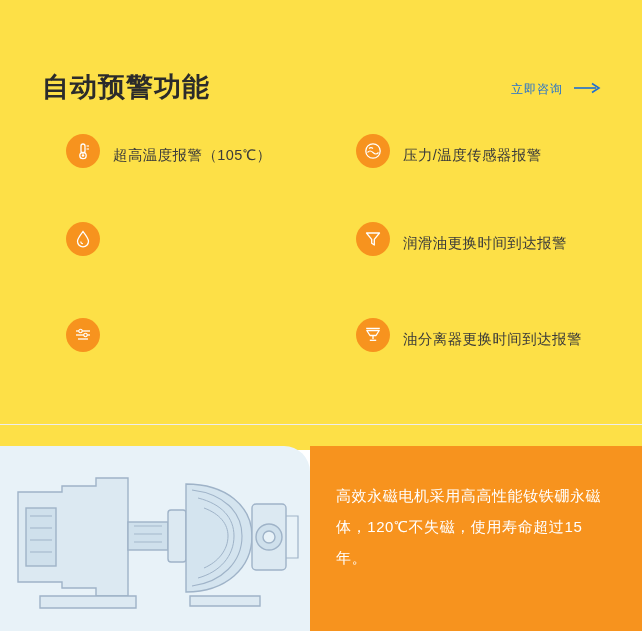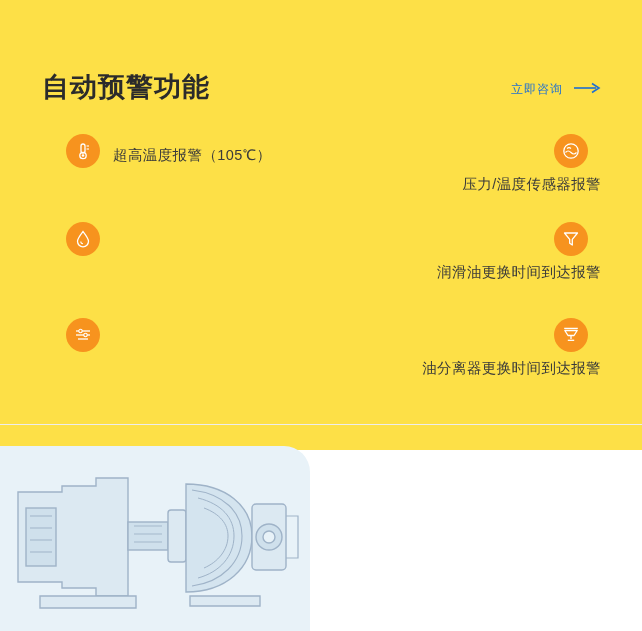--- a/index.html
+++ b/index.html
@@ -85,21 +85,21 @@
     transform: translate(-50%, -50%);
   }
   .feature .ftext {
     font-size: 14.5px;
     color: #3a3a3a;
     line-height: 25px;
     padding-top: 4px;
     letter-spacing: 0.4px;
   }
   .col-left  { left: 66px; }
-  .col-right { left: 341px; flex-direction: column; }
+  .col-right { left: 356px; }
   .row-1 { top: 16px; }
   .row-2 { top: 104px; }
   .row-3 { top: 200px; }
 
   
   .separator {
     position: absolute;
     left: 0;
     top: 424px;
     width: 642px;
@@ -254,16 +254,19 @@
           <circle cx="269" cy="91" r="13" fill="#cfe0ec"></circle>
           <circle cx="269" cy="91" r="6" fill="#e8f2f8"></circle>
           <path d="M286 70 h12 v42 h-12" stroke-width="1.2"></path>
 
           <path d="M40 150 h96 v12 H40 Z" fill="#dce9f2"></path>
           <path d="M190 150 h70 v10 h-70 Z" fill="#dce9f2"></path>
         </g>
       </svg>
     </div>
 
+    <div class="blurb">
+      <div class="blurb-text">高效永磁电机采用高高性能钕铁硼永磁体，120℃不失磁，使用寿命超过15年。</div>
+    </div>
 
   </div>
 
 </div>
 
 </body></html>

